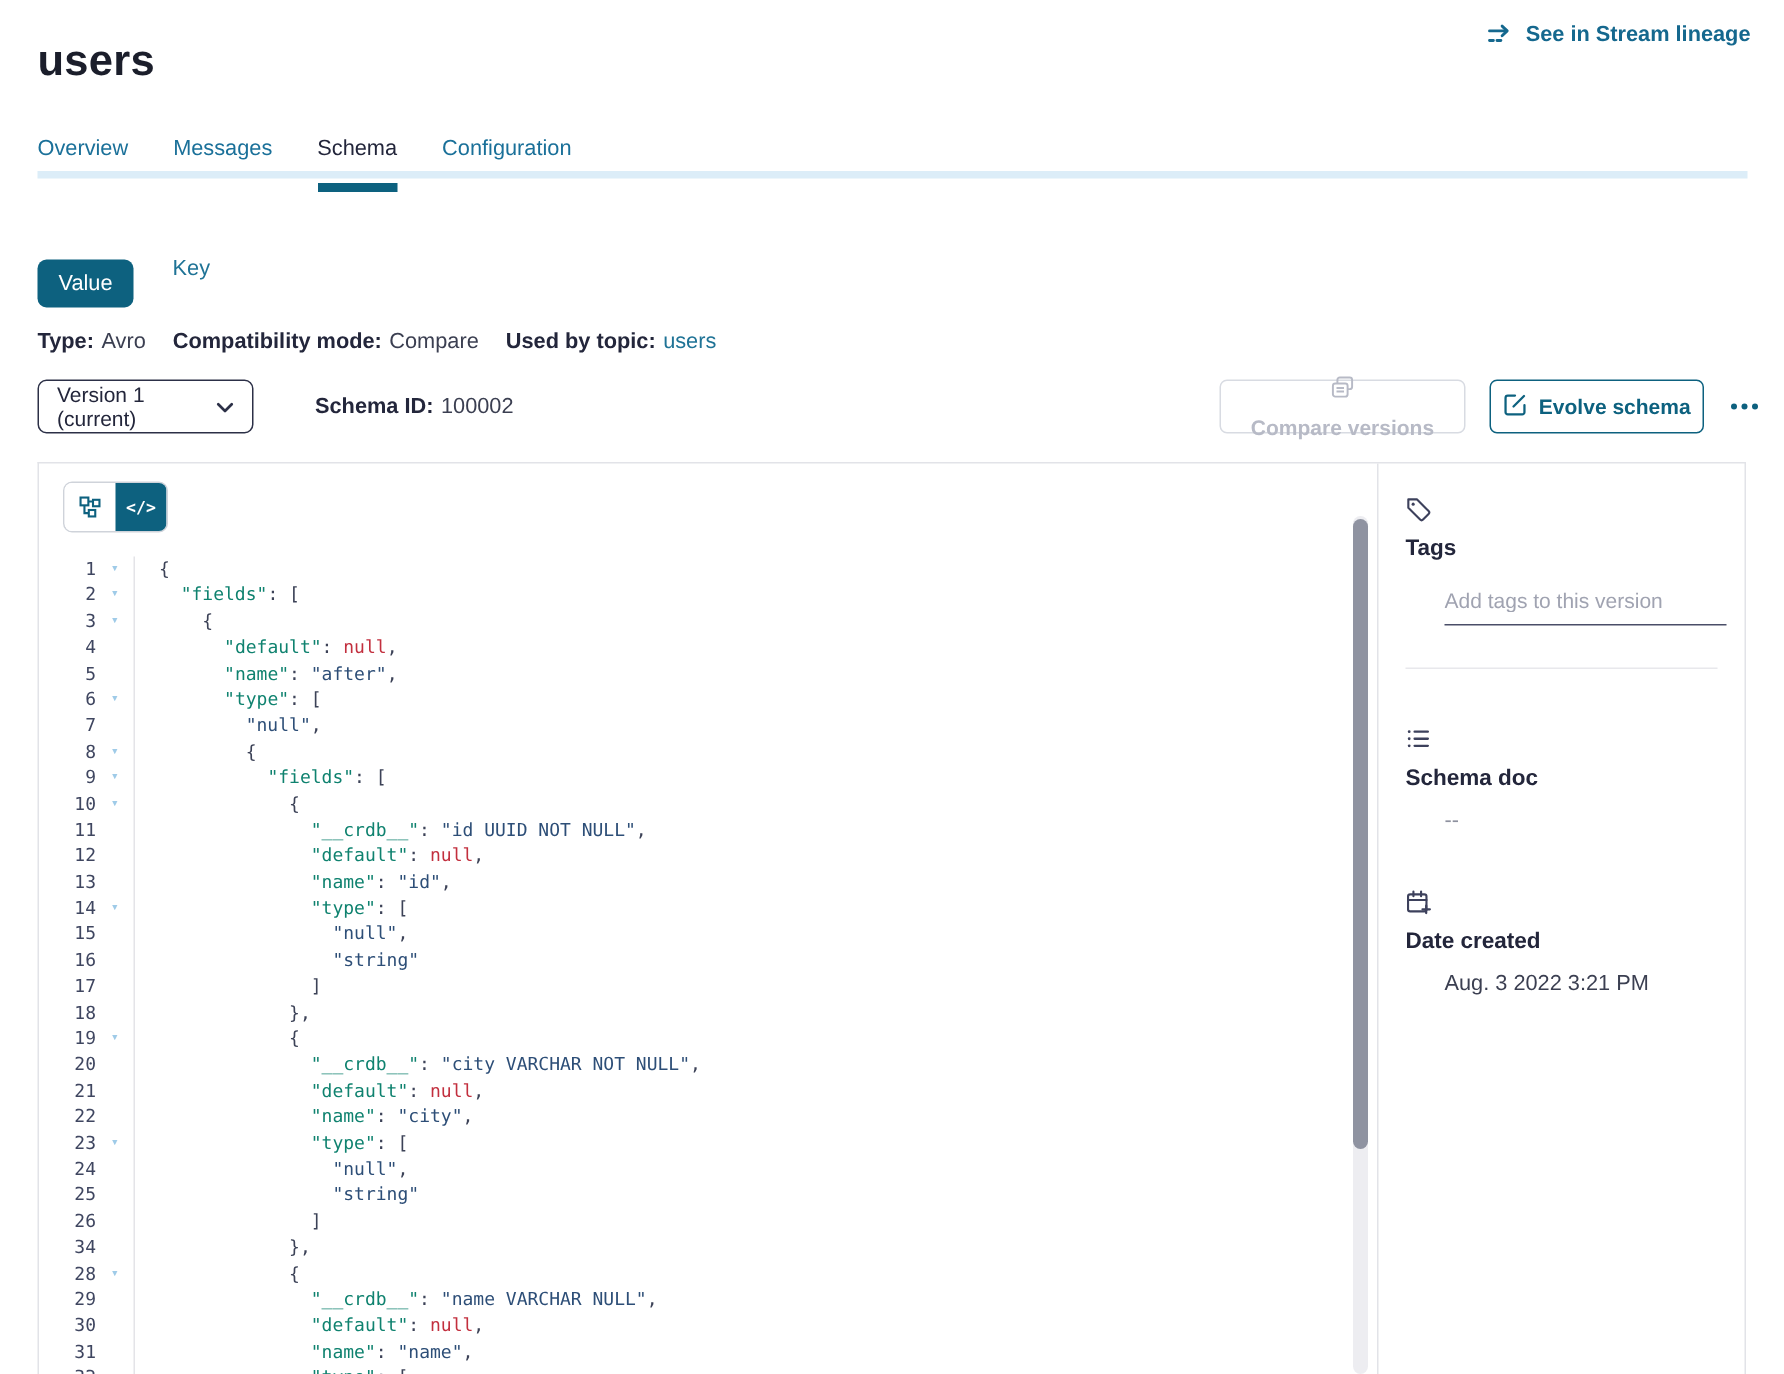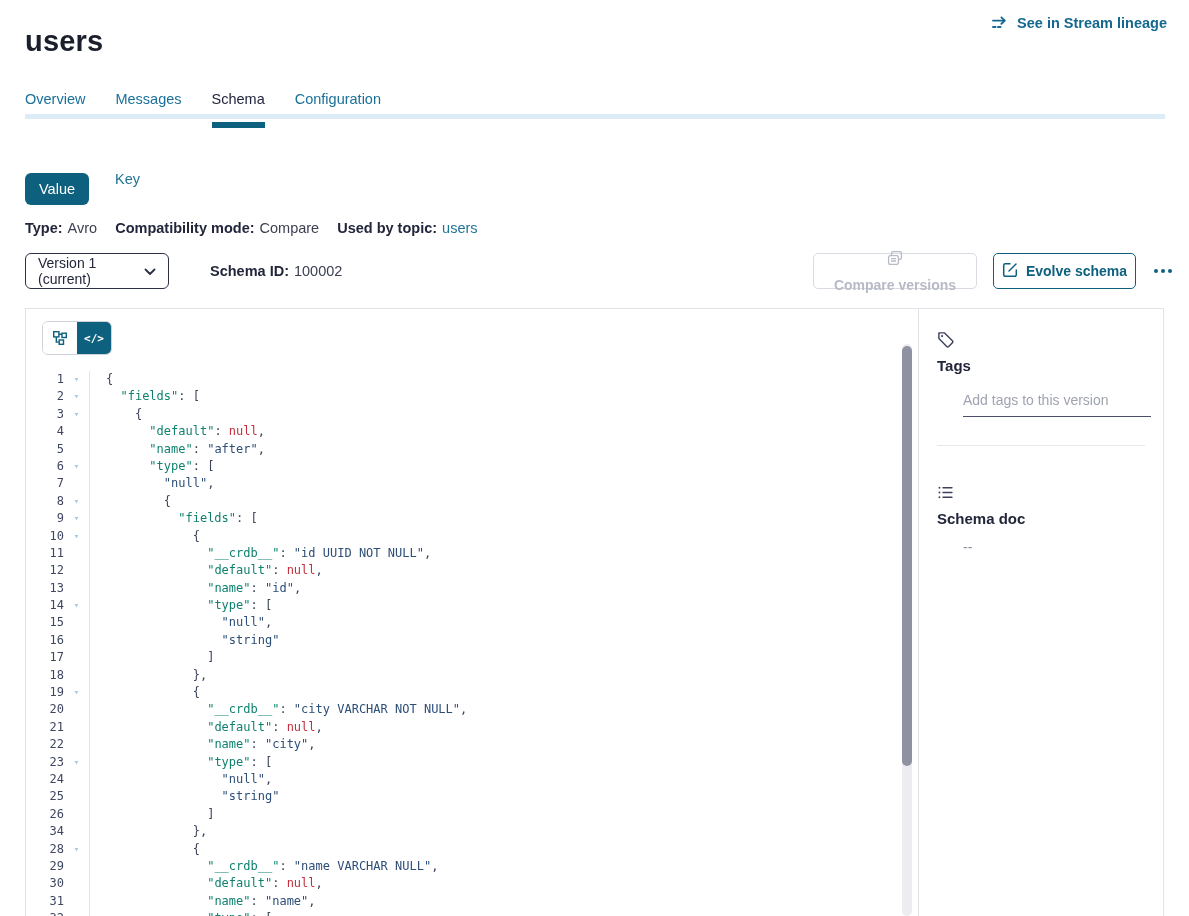--- a/index.html
+++ b/index.html
@@ -236,16 +236,29 @@
               <circle cx="2.6" cy="9" r="1" fill="currentColor" stroke="none"></circle>
               <circle cx="2.6" cy="14" r="1" fill="currentColor" stroke="none"></circle>
               <path d="M6.4 4 h9.4 M6.4 9 h9.4 M6.4 14 h9.4"></path>
             </svg>
           </span>
           <h3>Schema doc</h3>
         </div>
         <div class="sec-val dim">--</div>
       </div>
 
+      <div class="sec">
+        <div class="sec-head">
+          <span class="ic">
+            <svg width="17" height="17" viewBox="0 0 18 18" fill="none" stroke="currentColor" stroke-width="1.5" stroke-linecap="round">
+              <rect x="1.8" y="3.4" width="13" height="12" rx="1.5"></rect>
+              <path d="M1.8 7.4 h13 M5.6 1.4 v3.4 M11 1.4 v3.4"></path>
+              <path d="M14.6 11.4 v5.2 M12 14 h5.2" stroke-width="1.6"></path>
+            </svg>
+          </span>
+          <h3>Date created</h3>
+        </div>
+        <div class="sec-val">Aug. 3 2022 3:21 PM</div>
+      </div>
     </aside>
 
   </div>
 </div>
 
 </body></html>

